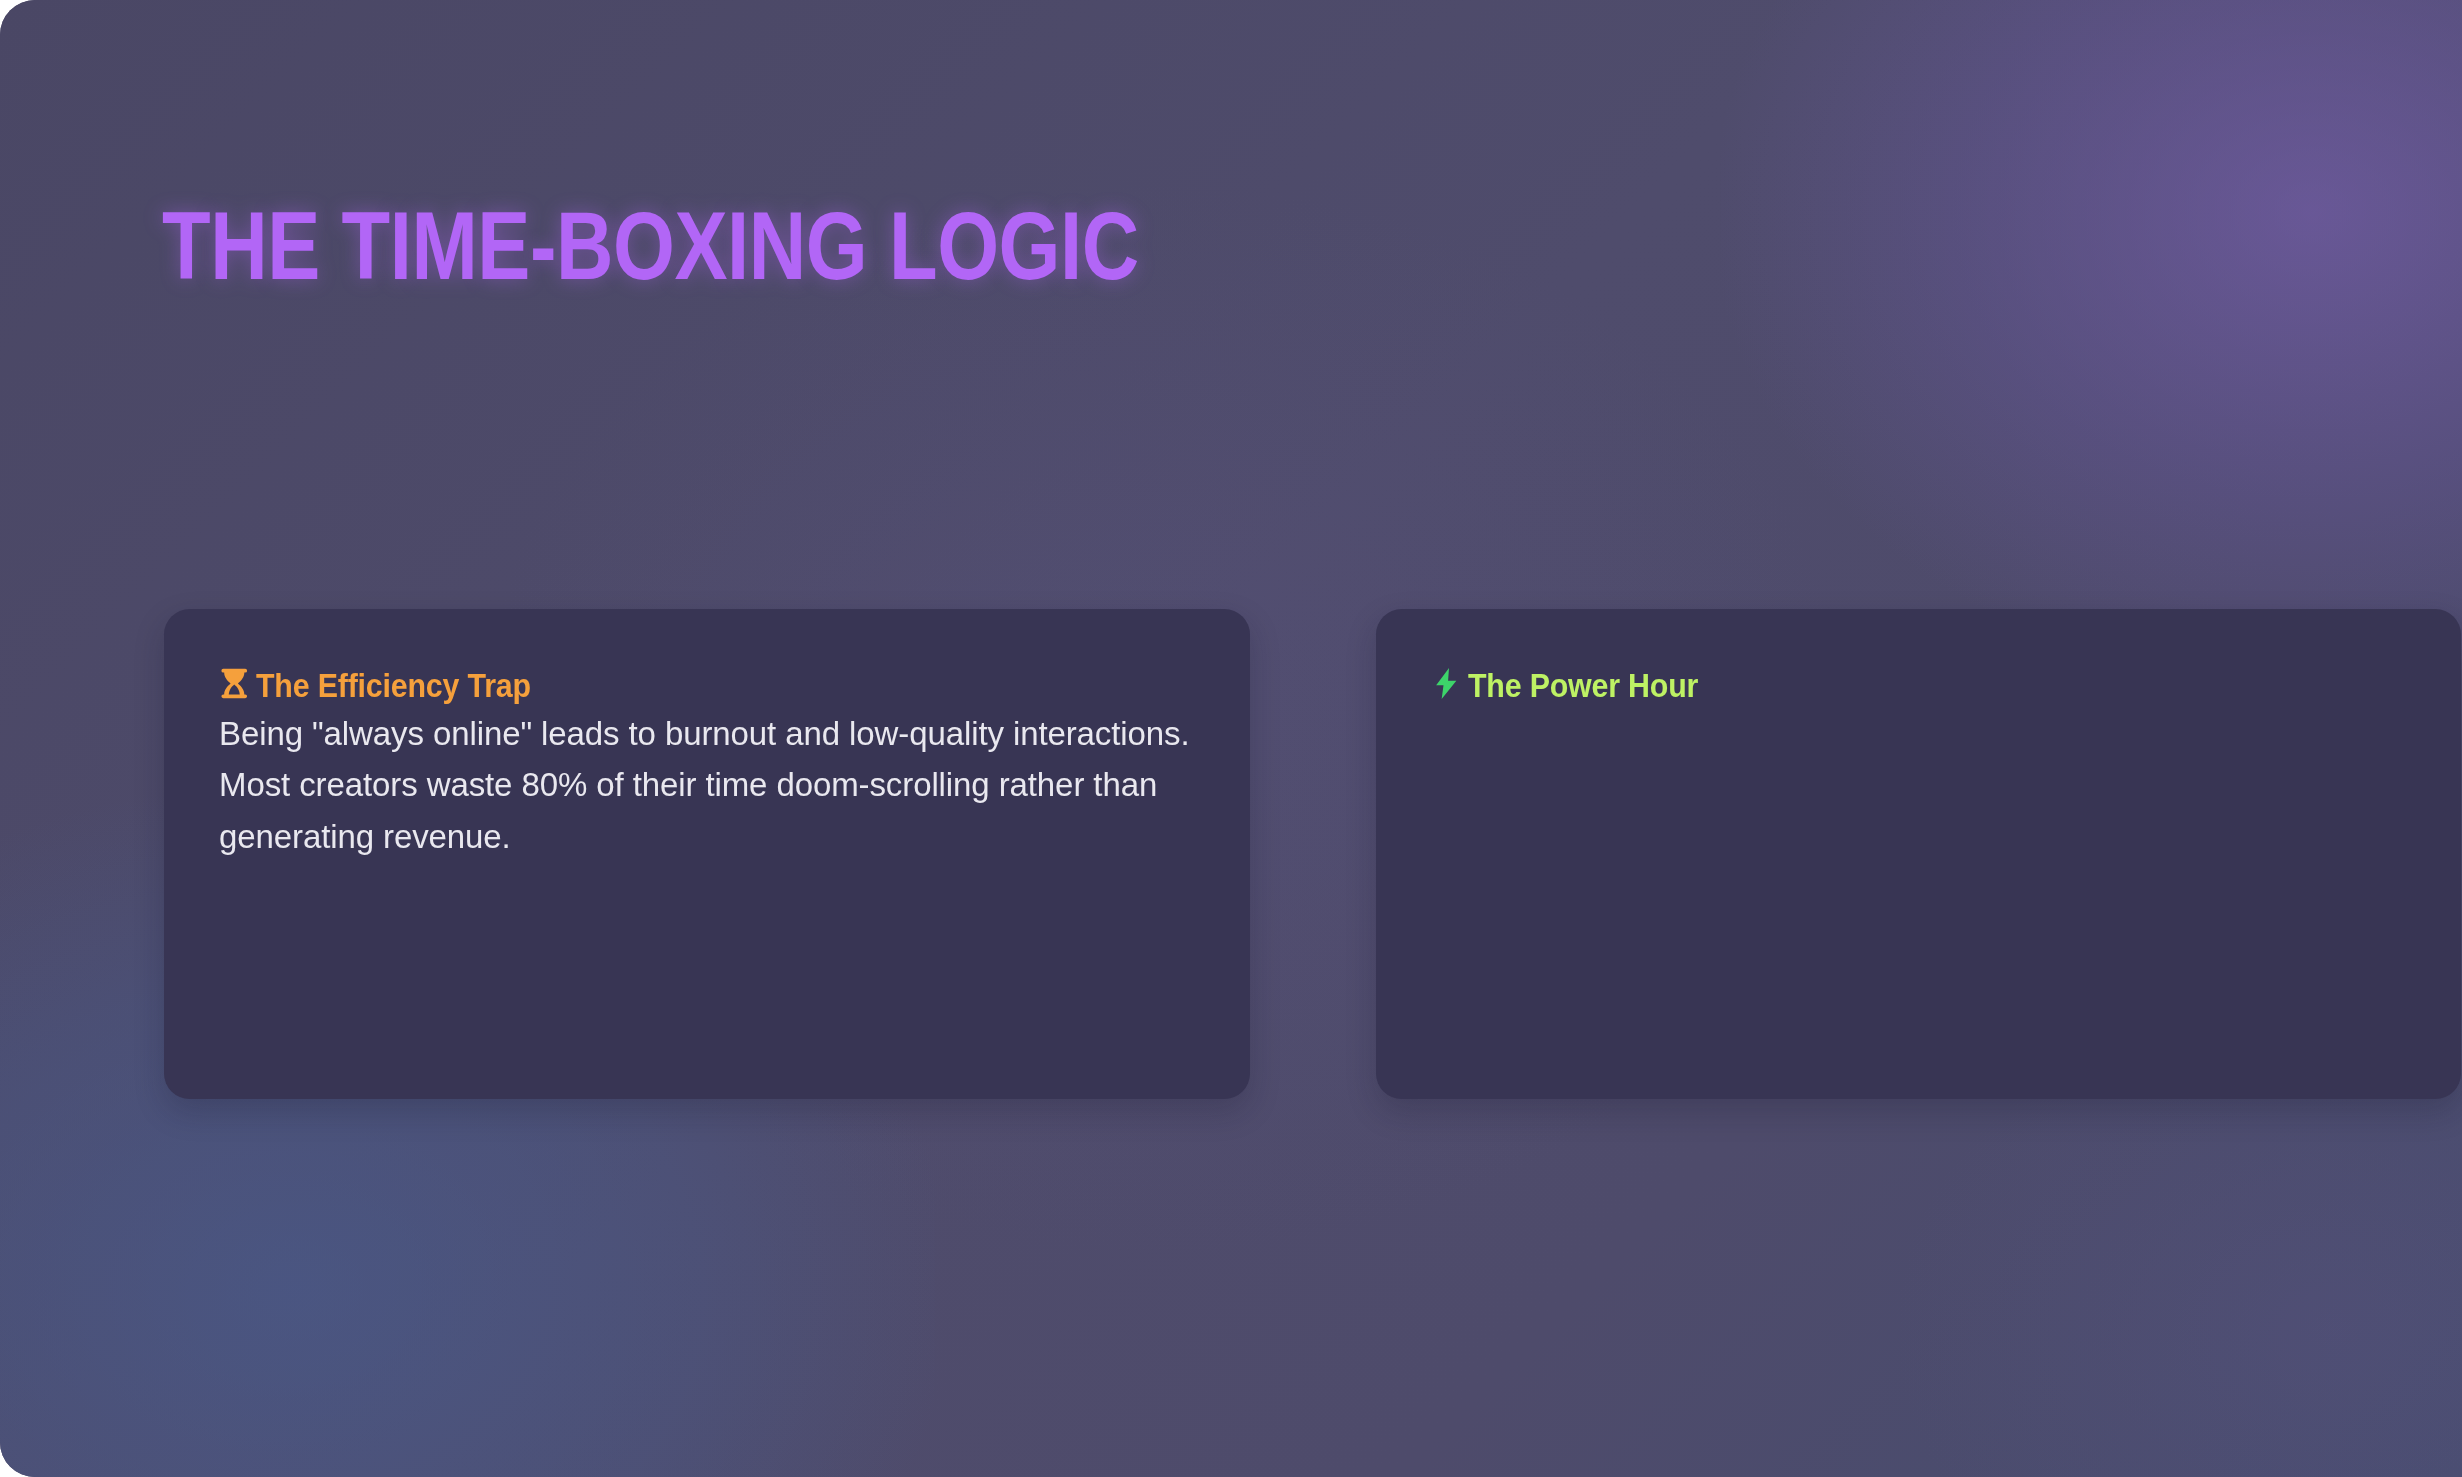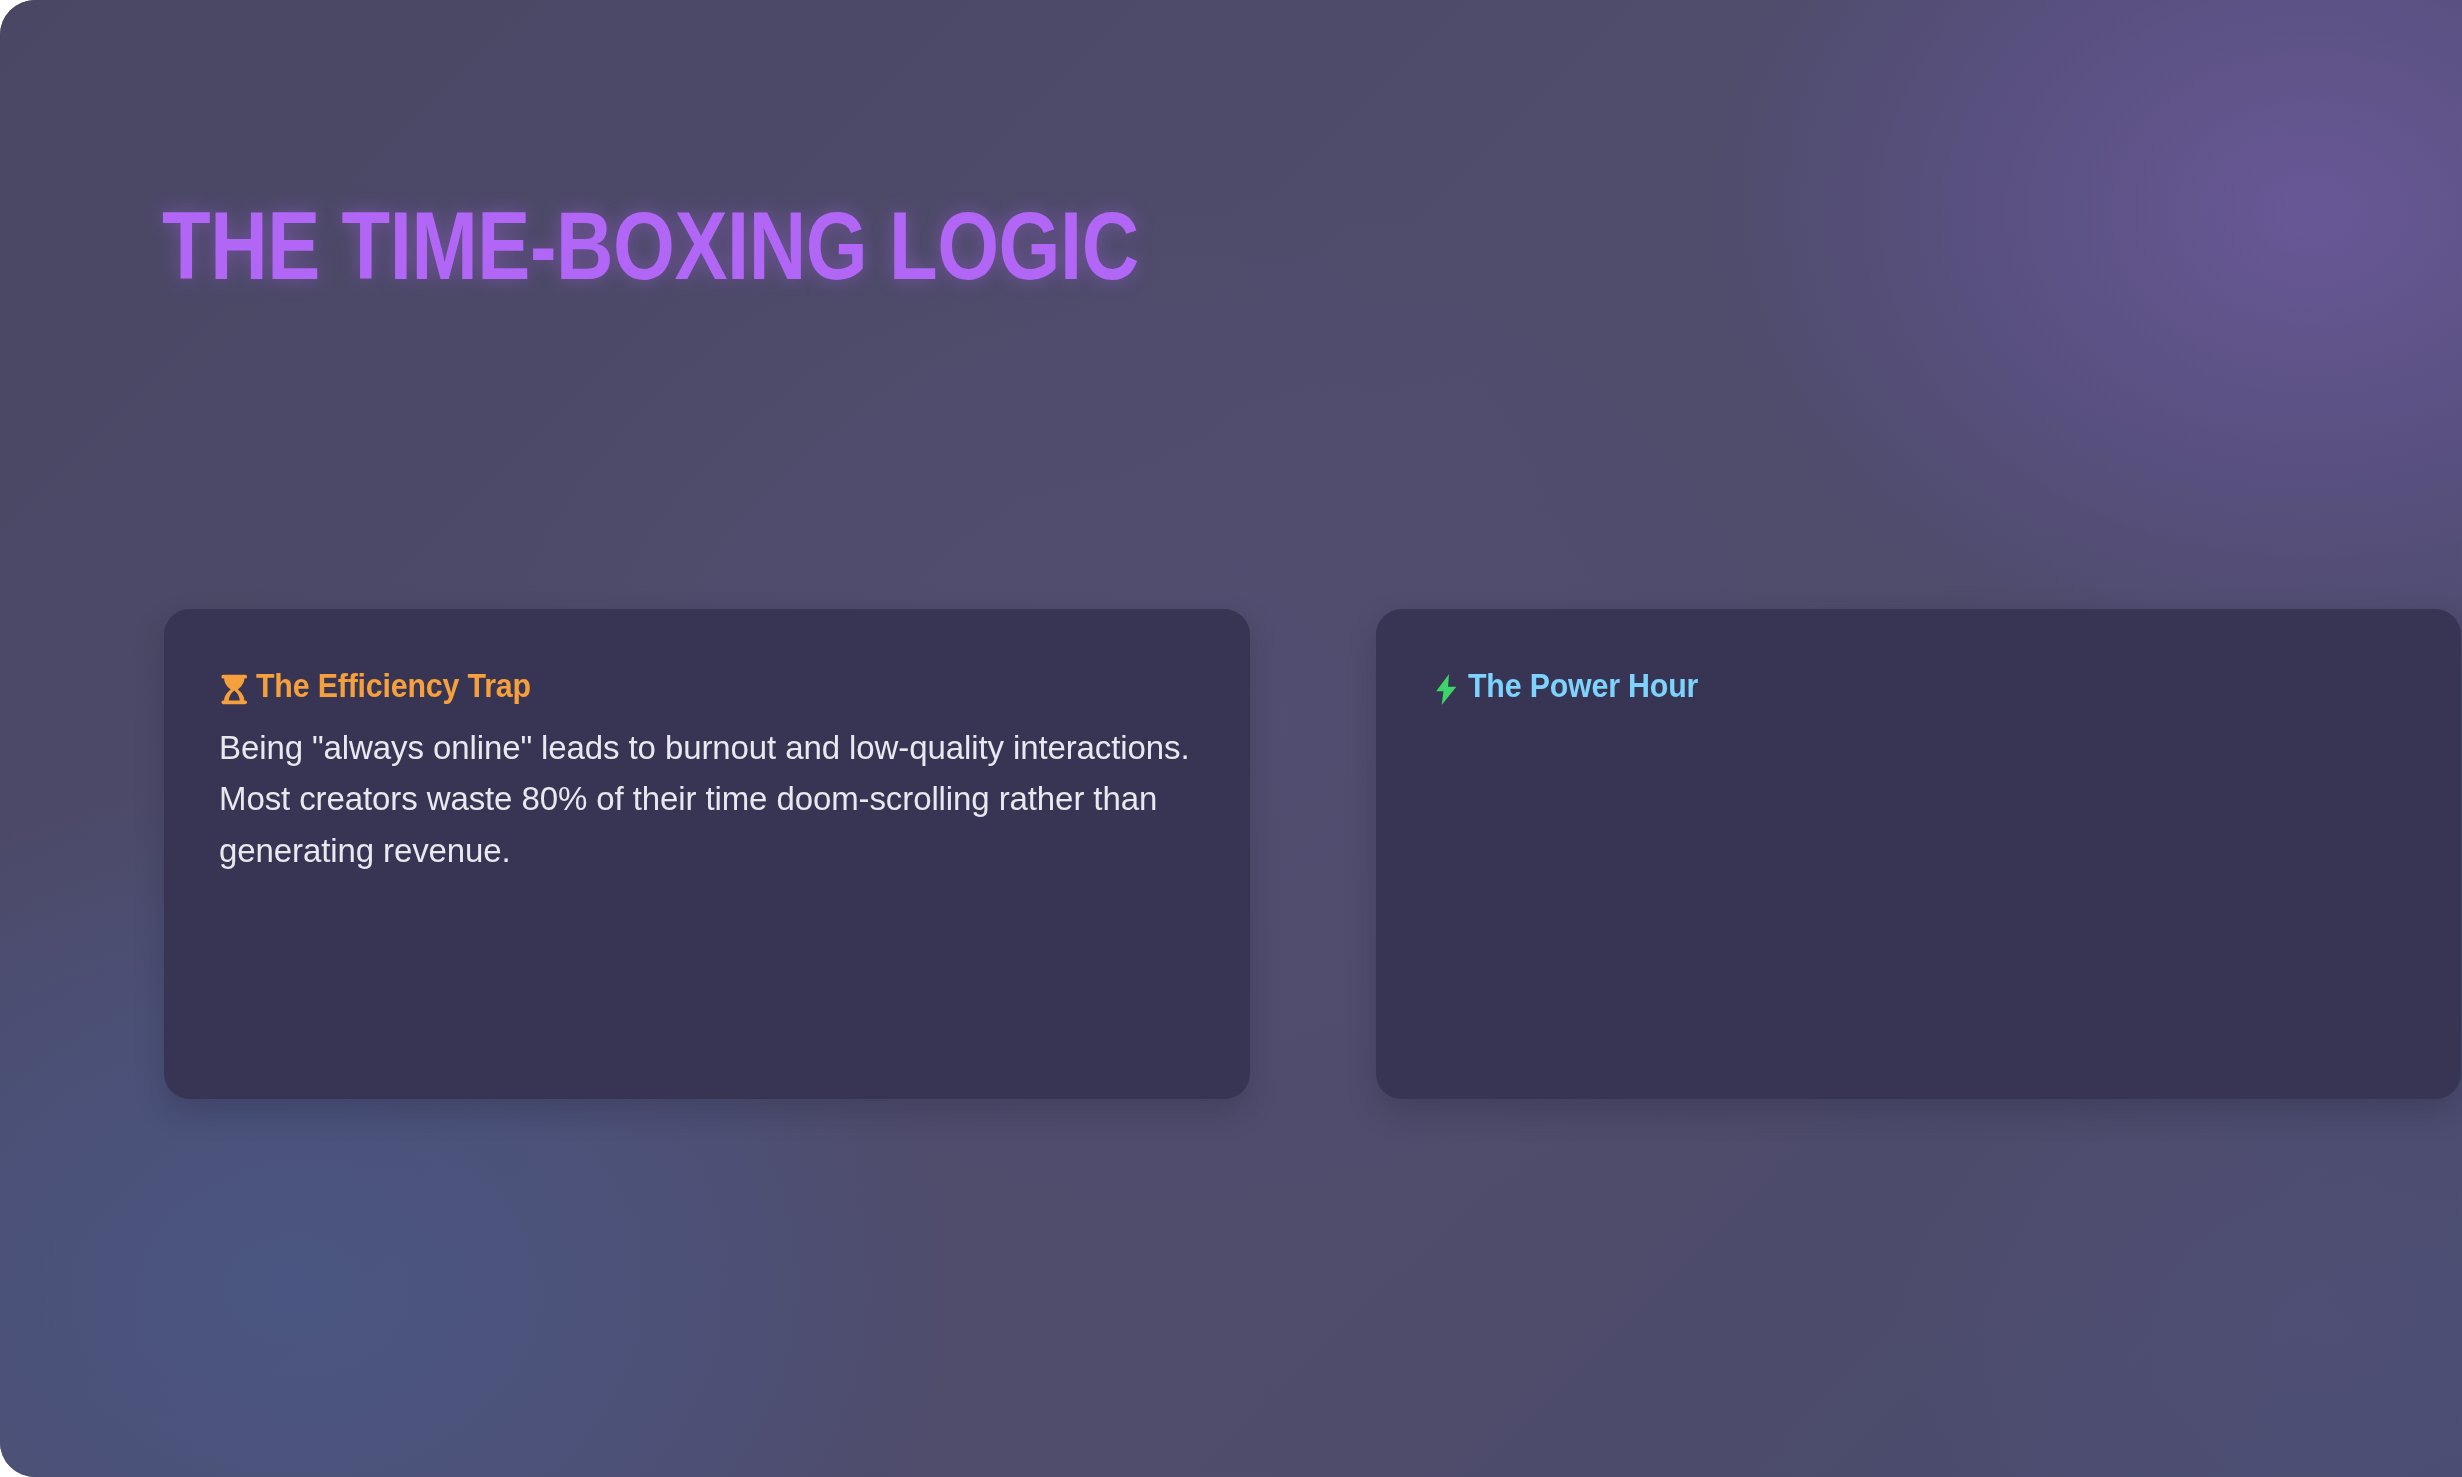--- a/index.html
+++ b/index.html
@@ -101,30 +101,30 @@
     border-radius: 25.6px;
     padding: 58px 54px 0 55px;
     box-shadow: 0 12.8px 29.5px rgba(25,22,45,0.22);
   }
 
   .card-heading {
     font-size: 33px;
     line-height: 1.18;
     font-weight: 700;
     letter-spacing: -0.2px;
-    margin: 0 0 16px 0;
+    margin: 0 0 2px 0;
     display: flex;
-    align-items: flex-end;
+    align-items: flex-start;
     gap: 6.9px;
     white-space: nowrap;
   }
   .card-heading .label { transform: scaleX(0.92); transform-origin: left center; }
 
   .card-efficiency .card-heading { color: #f5a03c; }
-  .card-power .card-heading { color: #7dd3fc; }
+  .card-power .card-heading { color: #bef264; }
 
   .heading-icon {
     display: inline-block;
     width: 30.5px;
     height: 33px;
     flex: 0 0 auto;
     line-height: 0;
   }
   .heading-icon svg { width: 100%; height: 100%; display: block; }
 

